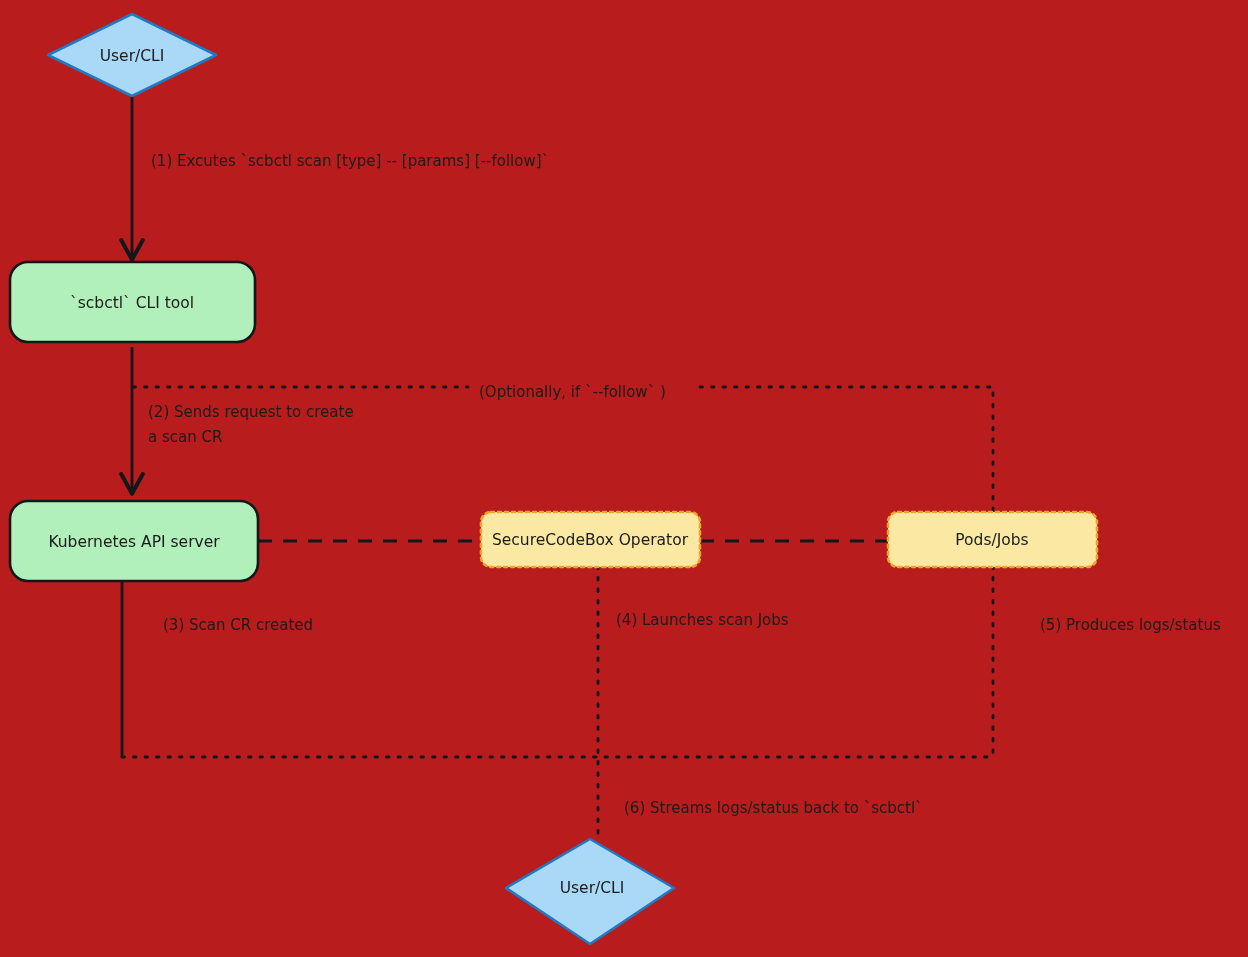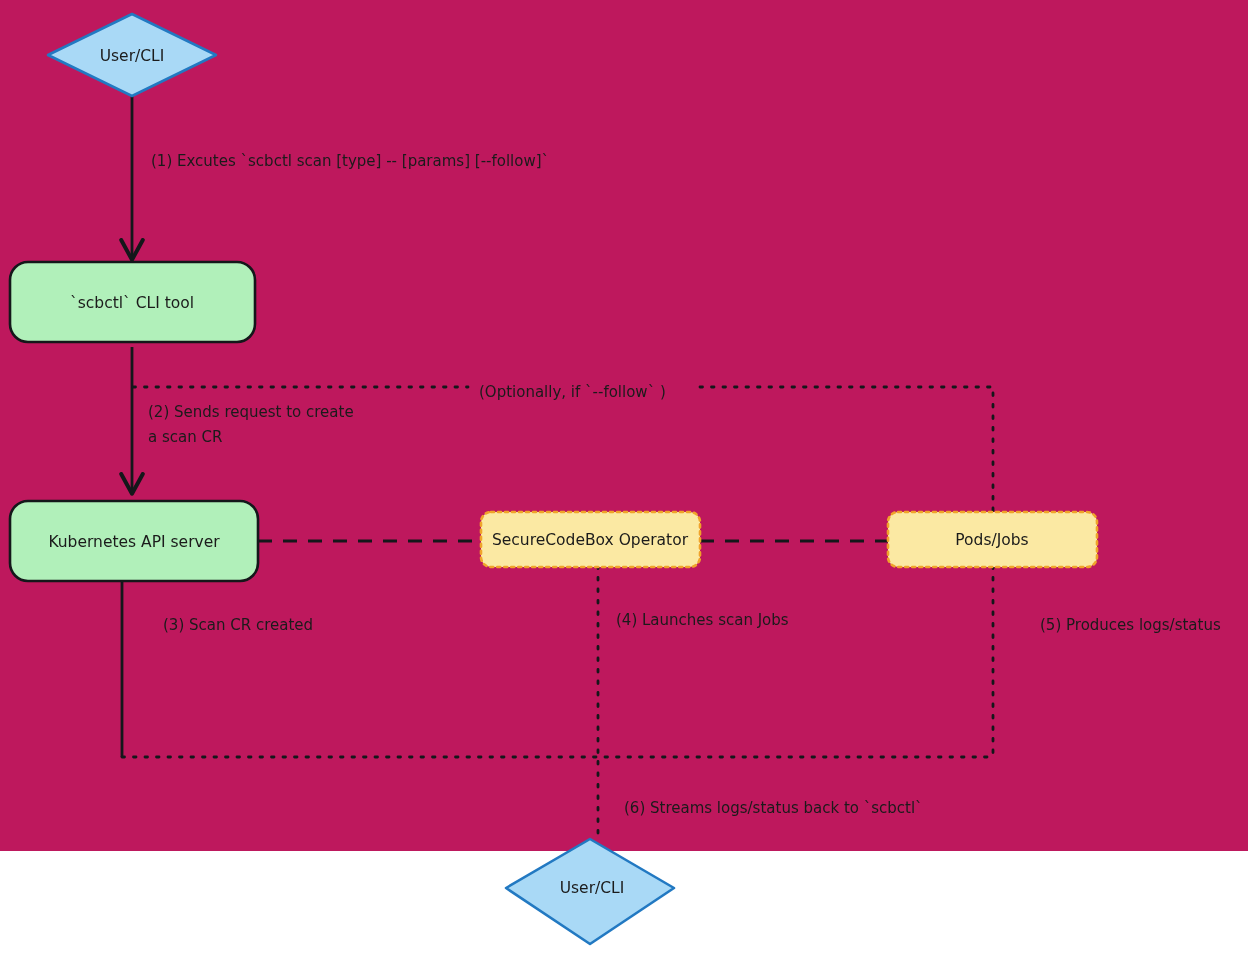--- a/index.html
+++ b/index.html
@@ -10,22 +10,22 @@
   }
   body {
     width: 1248px;
     height: 957px;
     overflow: hidden;
     font-family: "DejaVu Sans", sans-serif;
   }
   #diagram-root {
     position: relative;
     width: 1248px;
-    height: 851px;
-    background: #be185d;
+    height: 957px;
+    background: #b91c1c;
   }
   svg.diagram {
     display: block;
     width: 1248px;
     height: 957px;
   }
   .node-label,
   .edge-label {
     font-family: "DejaVu Sans", sans-serif;
     font-size: 15px;

